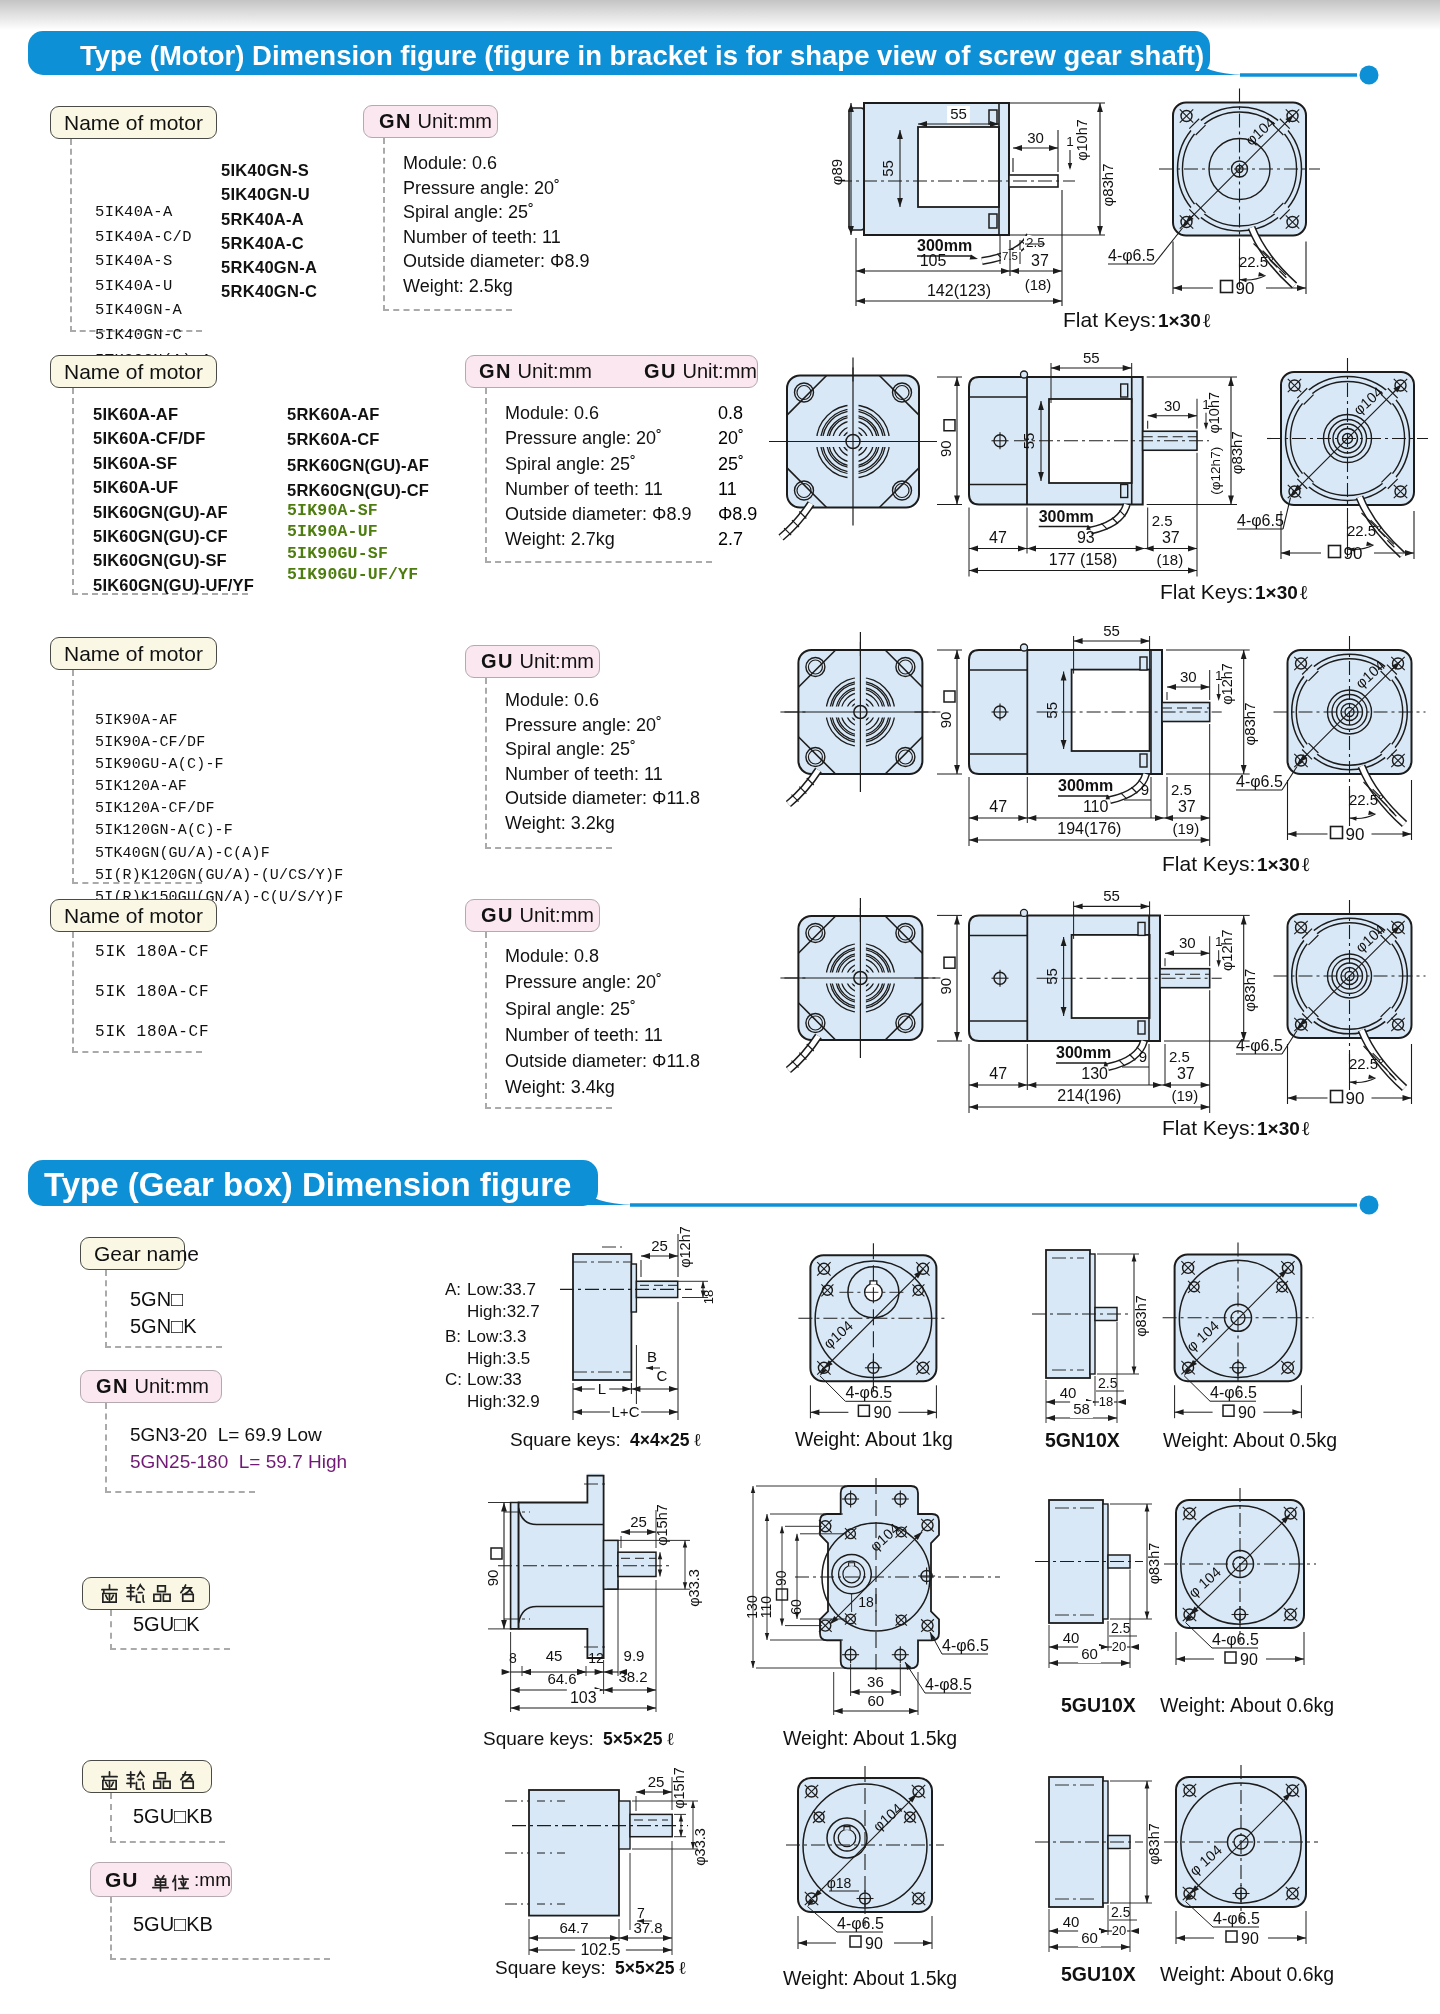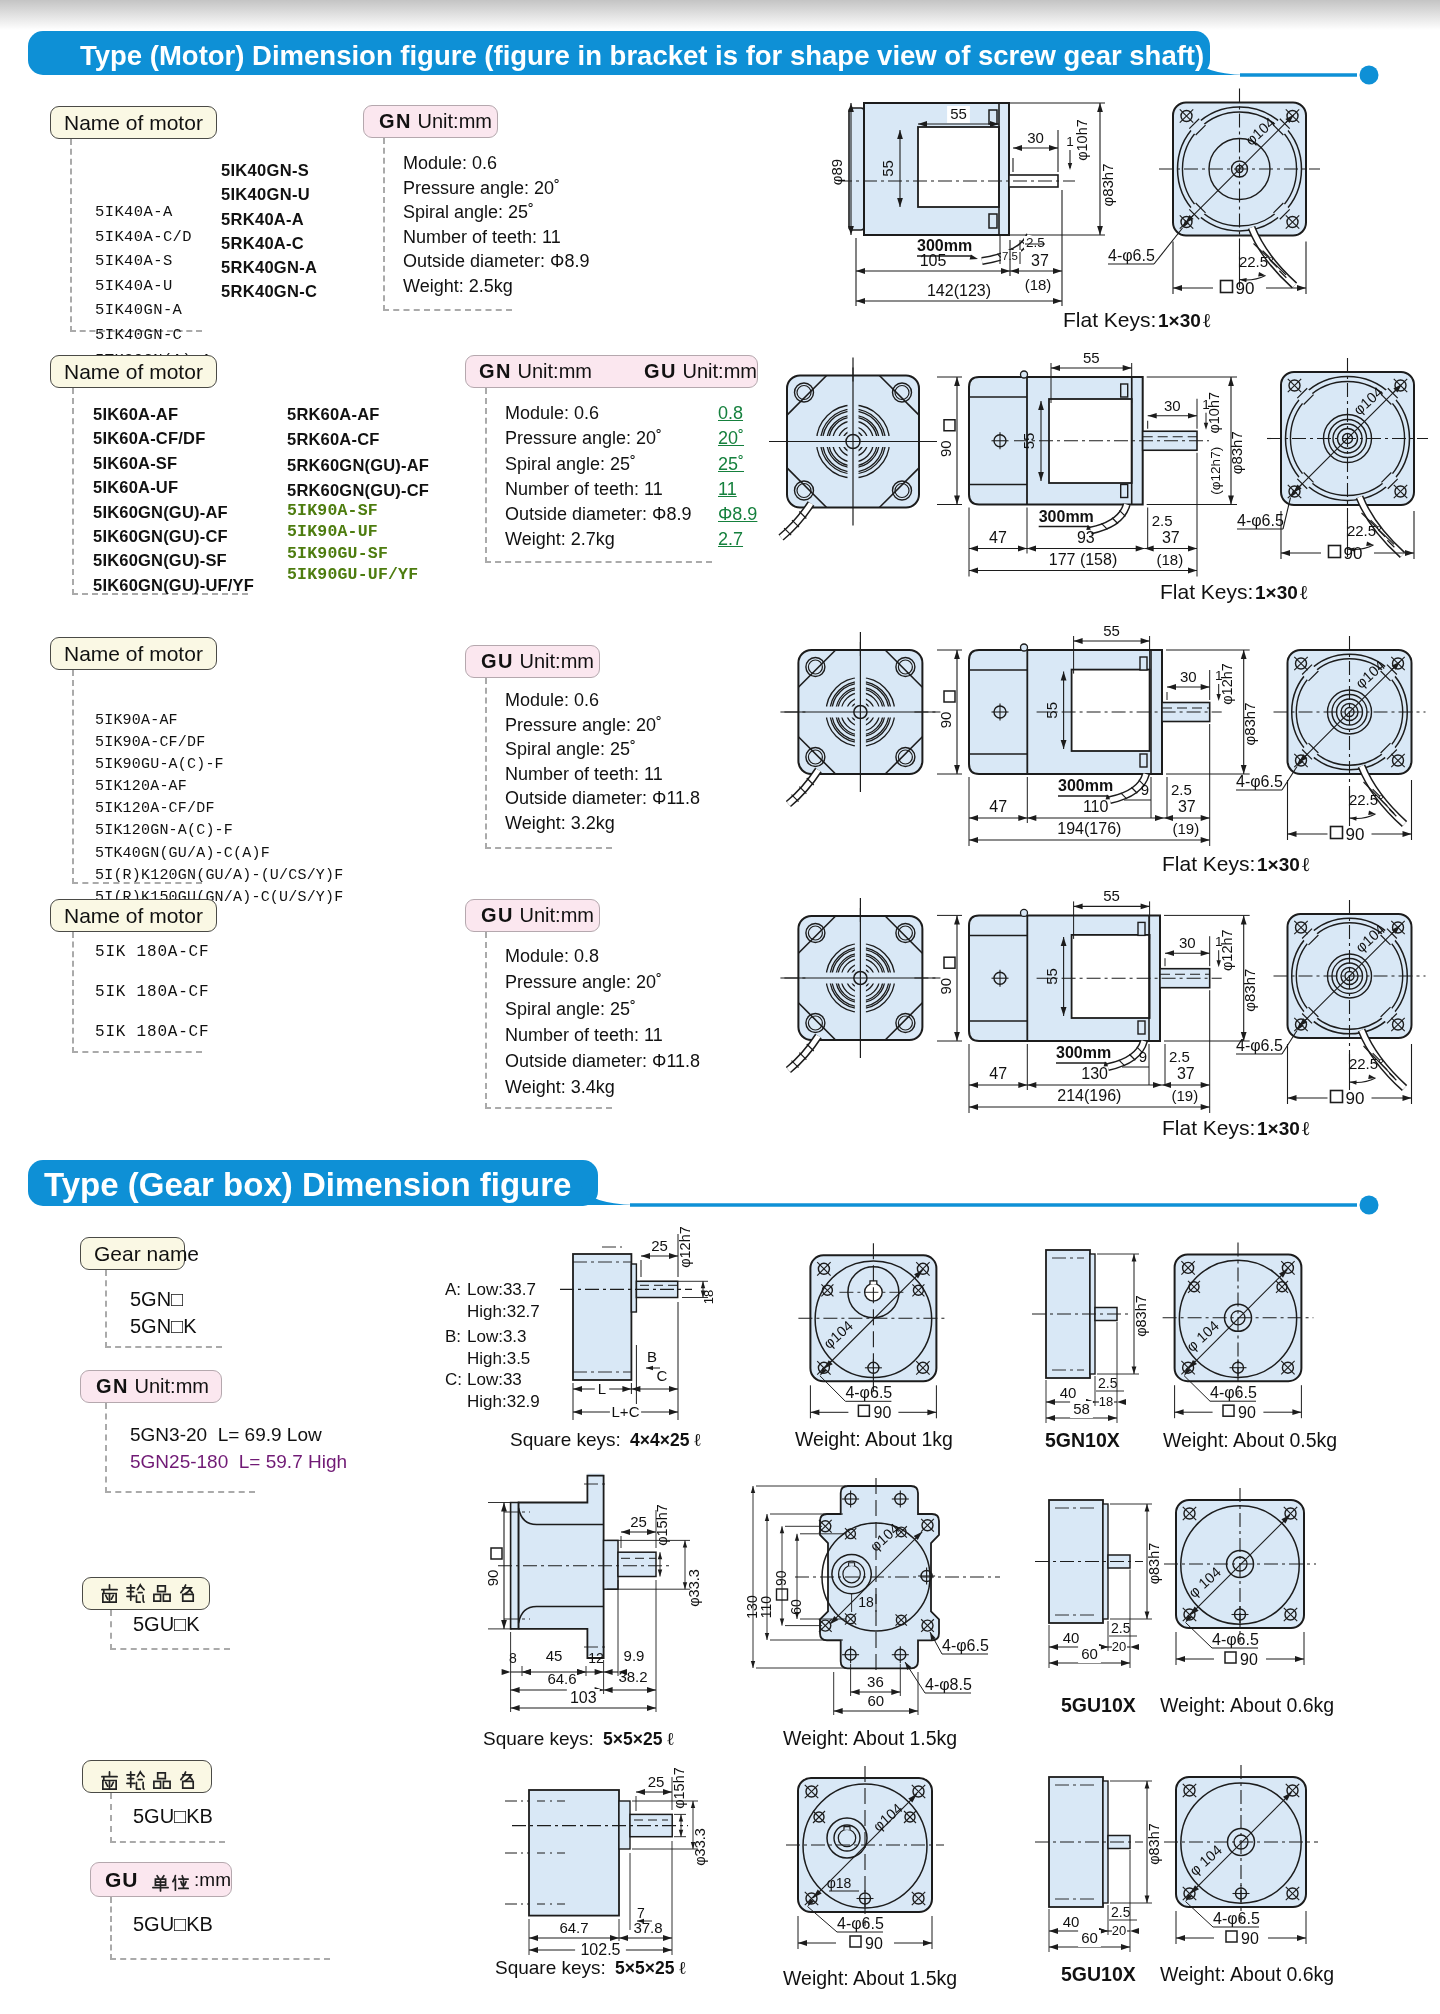--- a/index.html
+++ b/index.html
@@ -61,21 +61,21 @@
 5IK90GU-SF
 5IK90GU-UF/YF</div>
 <div style="position:absolute;left:465px;top:355px;width:293px;height:33px;background:#fbe7ef;border:1.6px solid #b5a8ae;border-radius:9px;display:flex;align-items:center;padding-left:13px;font-size:20px;color:#111;white-space:nowrap;"><b style="letter-spacing:1.5px">GN</b>&nbsp;Unit:mm<span style="width:52px;display:inline-block"></span><b style="letter-spacing:1.5px">GU</b>&nbsp;Unit:mm</div>
 <div style="position:absolute;left:485px;top:388px;width:227px;height:175px;border-left:2px dashed #aaa;border-bottom:2px dashed #aaa;"></div>
 <div style="position:absolute;left:505px;top:401px;font-family:'Liberation Sans',sans-serif;font-size:18px;color:#111;white-space:pre;line-height:25.3px;">Module: 0.6
 Pressure angle: 20˚
 Spiral angle: 25˚
 Number of teeth: 11
 Outside diameter: Φ8.9
 Weight: 2.7kg</div>
-<div style="position:absolute;left:718px;top:401px;font-family:'Liberation Sans',sans-serif;font-size:18px;color:#15803d;white-space:pre;line-height:25.3px;text-decoration:underline;">0.8
+<div style="position:absolute;left:718px;top:401px;font-family:'Liberation Sans',sans-serif;font-size:18px;color:#000000;white-space:pre;line-height:25.3px;">0.8
 20˚
 25˚
 11
 Φ8.9
 2.7</div>
 <div style="position:absolute;left:50px;top:637px;width:167px;height:33px;background:#faf8e4;border:1.6px solid #4a4a46;border-radius:9px;display:flex;align-items:center;padding-left:13px;font-size:21px;color:#111;white-space:nowrap;">Name of motor</div>
 <div style="position:absolute;left:72px;top:670px;width:130px;height:214px;border-left:2px dashed #aaa;border-bottom:2px dashed #aaa;"></div>
 <div style="position:absolute;left:95px;top:676px;font-family:'Liberation Mono',monospace;font-size:15px;color:#111;white-space:pre;line-height:22.1px;letter-spacing:0.2px;margin-top:34px;">5IK90A-AF
 5IK90A-CF/DF
 5IK90GU-A(C)-F

